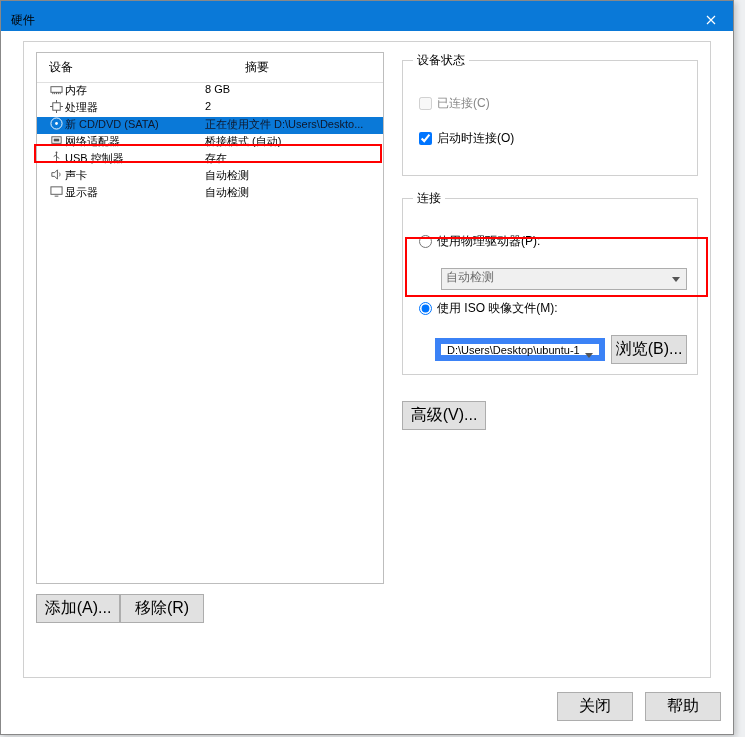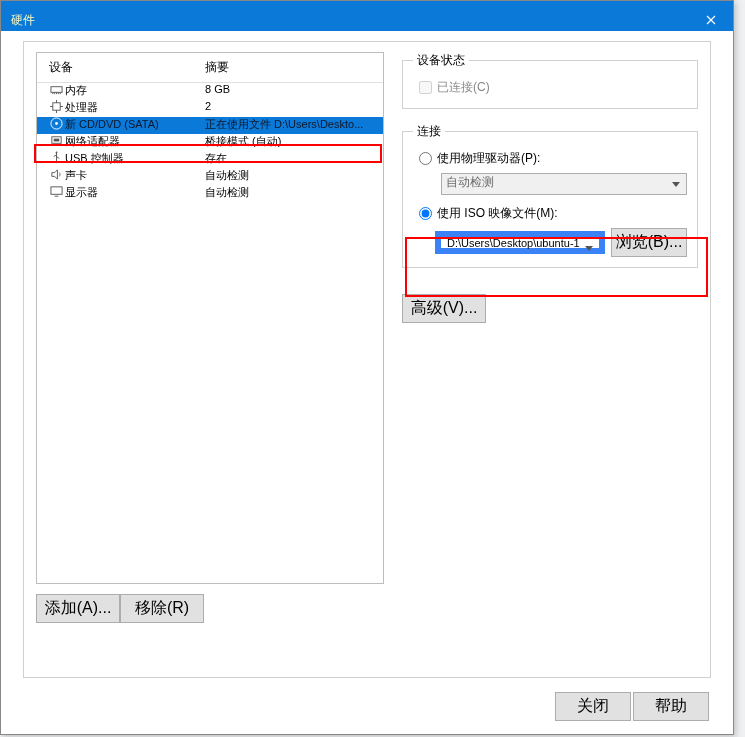--- a/index.html
+++ b/index.html
@@ -1,58 +1,58 @@
 <!DOCTYPE html>
 <html><head>
 <meta charset="utf-8">
 <style>
   * { box-sizing: border-box; font-family: "Microsoft YaHei", "Segoe UI", Tahoma, sans-serif; }
   body { margin: 0; background: #eef0f2; width: 745px; height: 737px; overflow: hidden; position: relative; }
   .window { position: absolute; left: 0; top: 0; width: 734px; height: 735px; background: #fff; border: 1px solid #888; box-shadow: 2px 2px 6px rgba(0,0,0,0.2); }
-  .titlebar { height: 30px; background: #0a79d8; color: #fef9c3; display: flex; align-items: center; padding: 8px 0 0 10px; font-size: 12px; }
+  .titlebar { height: 30px; background: #0a79d8; color: #000000; display: flex; align-items: center; padding: 8px 0 0 10px; font-size: 12px; }
   .titlebar .title { flex: 1; }
   .titlebar .close { width: 45px; height: 30px; display: flex; align-items: center; justify-content: center; cursor: pointer; }
   .titlebar .close svg { width: 10px; height: 10px; }
 
   .content { position: absolute; left: 22px; top: 40px; right: 22px; bottom: 56px; background: #fff; border: 1px solid #d0d0d0; }
   .split { display: flex; height: calc(100% - 44px); padding: 10px 12px 0 12px; gap: 18px; }
   .left-pane { width: 348px; display: flex; flex-direction: column; }
   .right-pane { flex: 1; display: flex; flex-direction: column; font-size: 12px; color: #000; }
 
   .device-list { flex: 1; border: 1px solid #bdbdbd; background: #fff; overflow: hidden; }
-  .device-header { display: flex; padding: 6px 8px 6px 12px; font-size: 12px; }
+  .device-header { display: flex; padding: 6px 8px 6px 12px; font-size: 12px; gap: 40px; }
   .col-dev { width: 156px; }
   .col-sum { flex: 1; }
   .sep-line { height: 1px; background: #e0e0e0; margin: 0; }
 
   .row { display: flex; align-items: flex-start; height: 17px; padding: 0 8px 0 10px; font-size: 11px; }
   .row .ico { width: 18px; display: flex; align-items: center; justify-content: center; }
   .row .name { width: 140px; white-space: nowrap; overflow: hidden; }
   .row .summary { flex: 1; white-space: nowrap; overflow: hidden; text-overflow: ellipsis; }
   .row.selected { background: #0a79d8; color: #0f172a; }
   .highlight-box { position: absolute; border: 2px solid #ff0000; pointer-events: none; }
   #hl-row { left: 34px; top: 144px; width: 348px; height: 19px; }
   #hl-right { left: 405px; top: 237px; width: 303px; height: 60px; }
 
   .btn-row-left { display: flex; justify-content: flex-start; padding: 10px 0; }
   .btn { font-size: 16px; padding: 3px 0; width: 84px; background: #e1e1e1; border: 1px solid #adadad; cursor: pointer; text-align: center; }
 
   fieldset { border: 1px solid #d0d0d0; margin: 0 0 14px 0; padding: 8px 10px 10px 10px; }
   legend { font-size: 12px; padding: 0 4px; }
-  .chk-row, .rad-row { display: flex; align-items: center; gap: 5px; font-size: 12px; margin: 2px 0; padding-left: 6px; }
+  .chk-row, .rad-row { display: flex; align-items: center; gap: 5px; font-size: 12px; margin: 18px 0; padding-left: 6px; }
   input[type=checkbox], input[type=radio] { margin: 0; width: 13px; height: 13px; }
   .combo { display: flex; margin: 6px 0 0 28px; }
   .combo select, .combo .fake-select { flex: 1; font-size: 12px; height: 22px; border: 1px solid #adadad; background: #f0f0f0; color: #6d6d6d; padding: 0 4px; appearance: none; -webkit-appearance: none; position: relative; }
   .combo .fake-select::after { content: ""; position: absolute; right: 6px; top: 8px; border-left: 4px solid transparent; border-right: 4px solid transparent; border-top: 5px solid #555; }
   .iso-row { display: flex; gap: 6px; margin: 6px 0 0 22px; align-items: center; }
   .iso-input { flex: 1; height: 23px; border: 6px solid #3b82f6; font-size: 11px; padding: 0 18px 0 6px; position: relative; display: flex; align-items: center; background: #fff; }
   .iso-input::after { content: ""; position: absolute; right: 6px; top: 9px; border-left: 4px solid transparent; border-right: 4px solid transparent; border-top: 5px solid #555; }
   .adv-row { display: flex; margin-top: 12px; }
 
-  .footer { position: absolute; left: 0; right: 0; bottom: 0; height: 55px; display: flex; align-items: center; justify-content: flex-end; gap: 2px; padding-right: 24px; border-top: 0; }
+  .footer { position: absolute; left: 0; right: 0; bottom: 0; height: 55px; display: flex; align-items: center; justify-content: flex-end; gap: 12px; padding-right: 12px; border-top: 0; }
   .footer .btn { width: 76px; }
 
   .ico svg { width: 13px; height: 13px; }
 </style>
 </head>
 <body>
 
 <div class="window">
   <div class="titlebar">
     <span class="title">硬件</span>
@@ -151,20 +151,24 @@
         </div>
       </div>
 
       <div class="right-pane">
         <fieldset>
           <legend>设备状态</legend>
           <label class="chk-row">
             <input type="checkbox" disabled="" style="">
             <span style="color:#888">已连接(C)</span>
           </label>
+          <label class="chk-row">
+            <input type="checkbox" checked="" style="">
+            <span>启动时连接(O)</span>
+          </label>
         </fieldset>
 
         <fieldset>
           <legend>连接</legend>
           <label class="rad-row">
             <input type="radio" name="conn" style="">
             <span>使用物理驱动器(P):</span>
           </label>
           <div class="combo">
             <div class="fake-select">自动检测</div>

